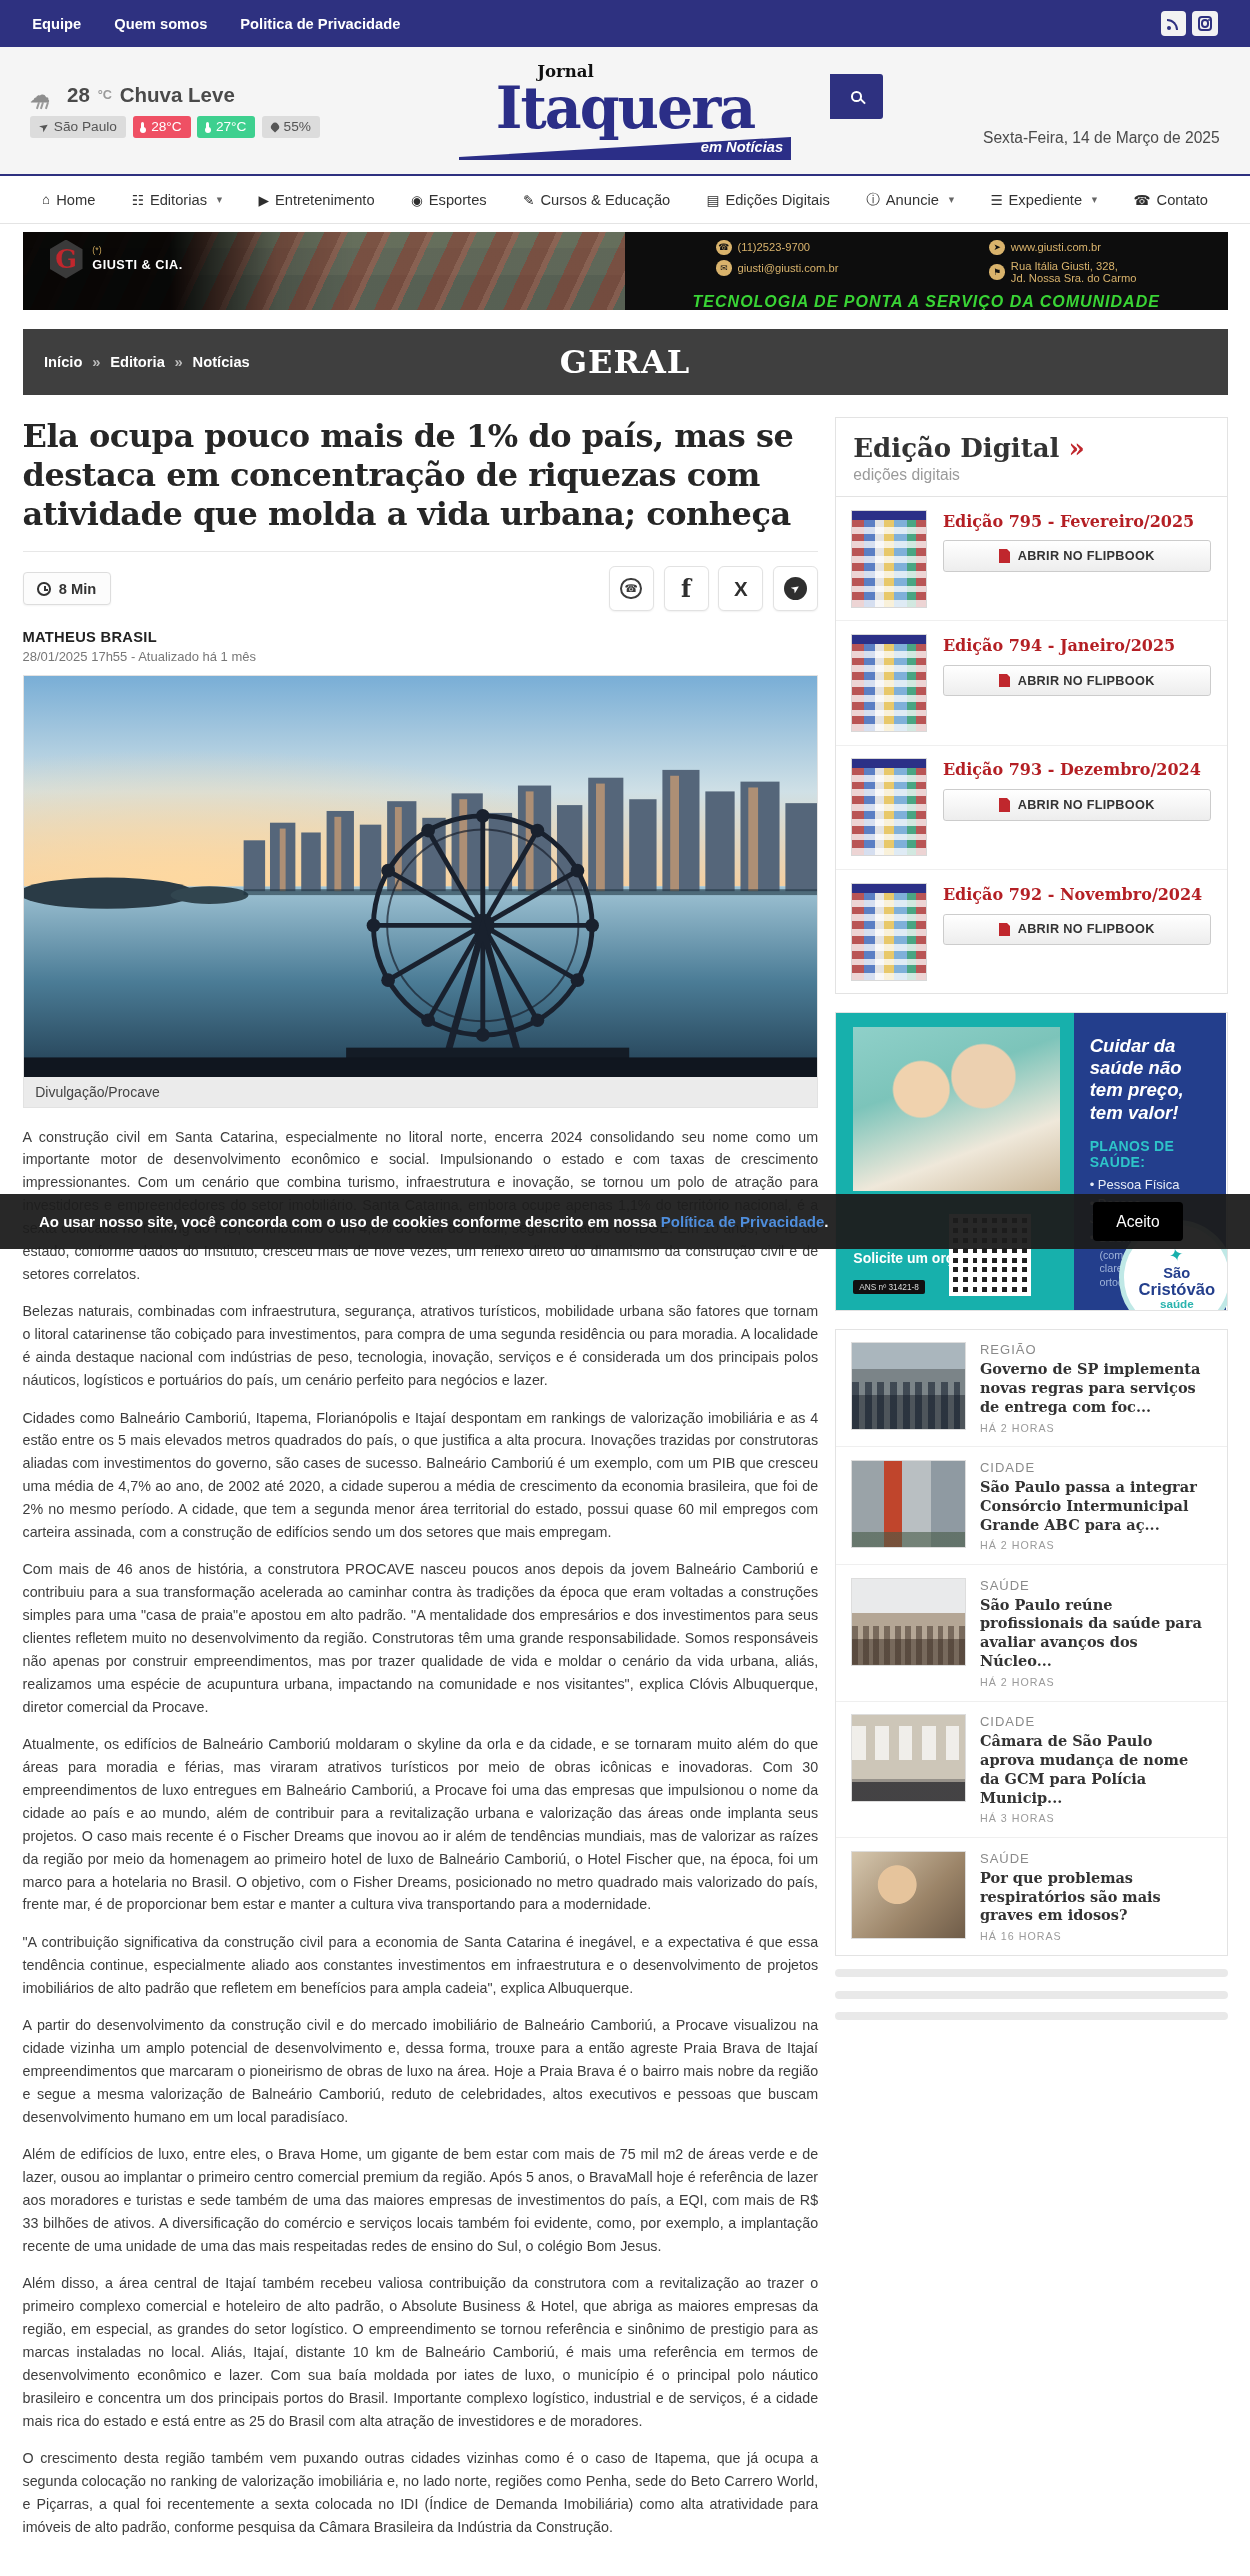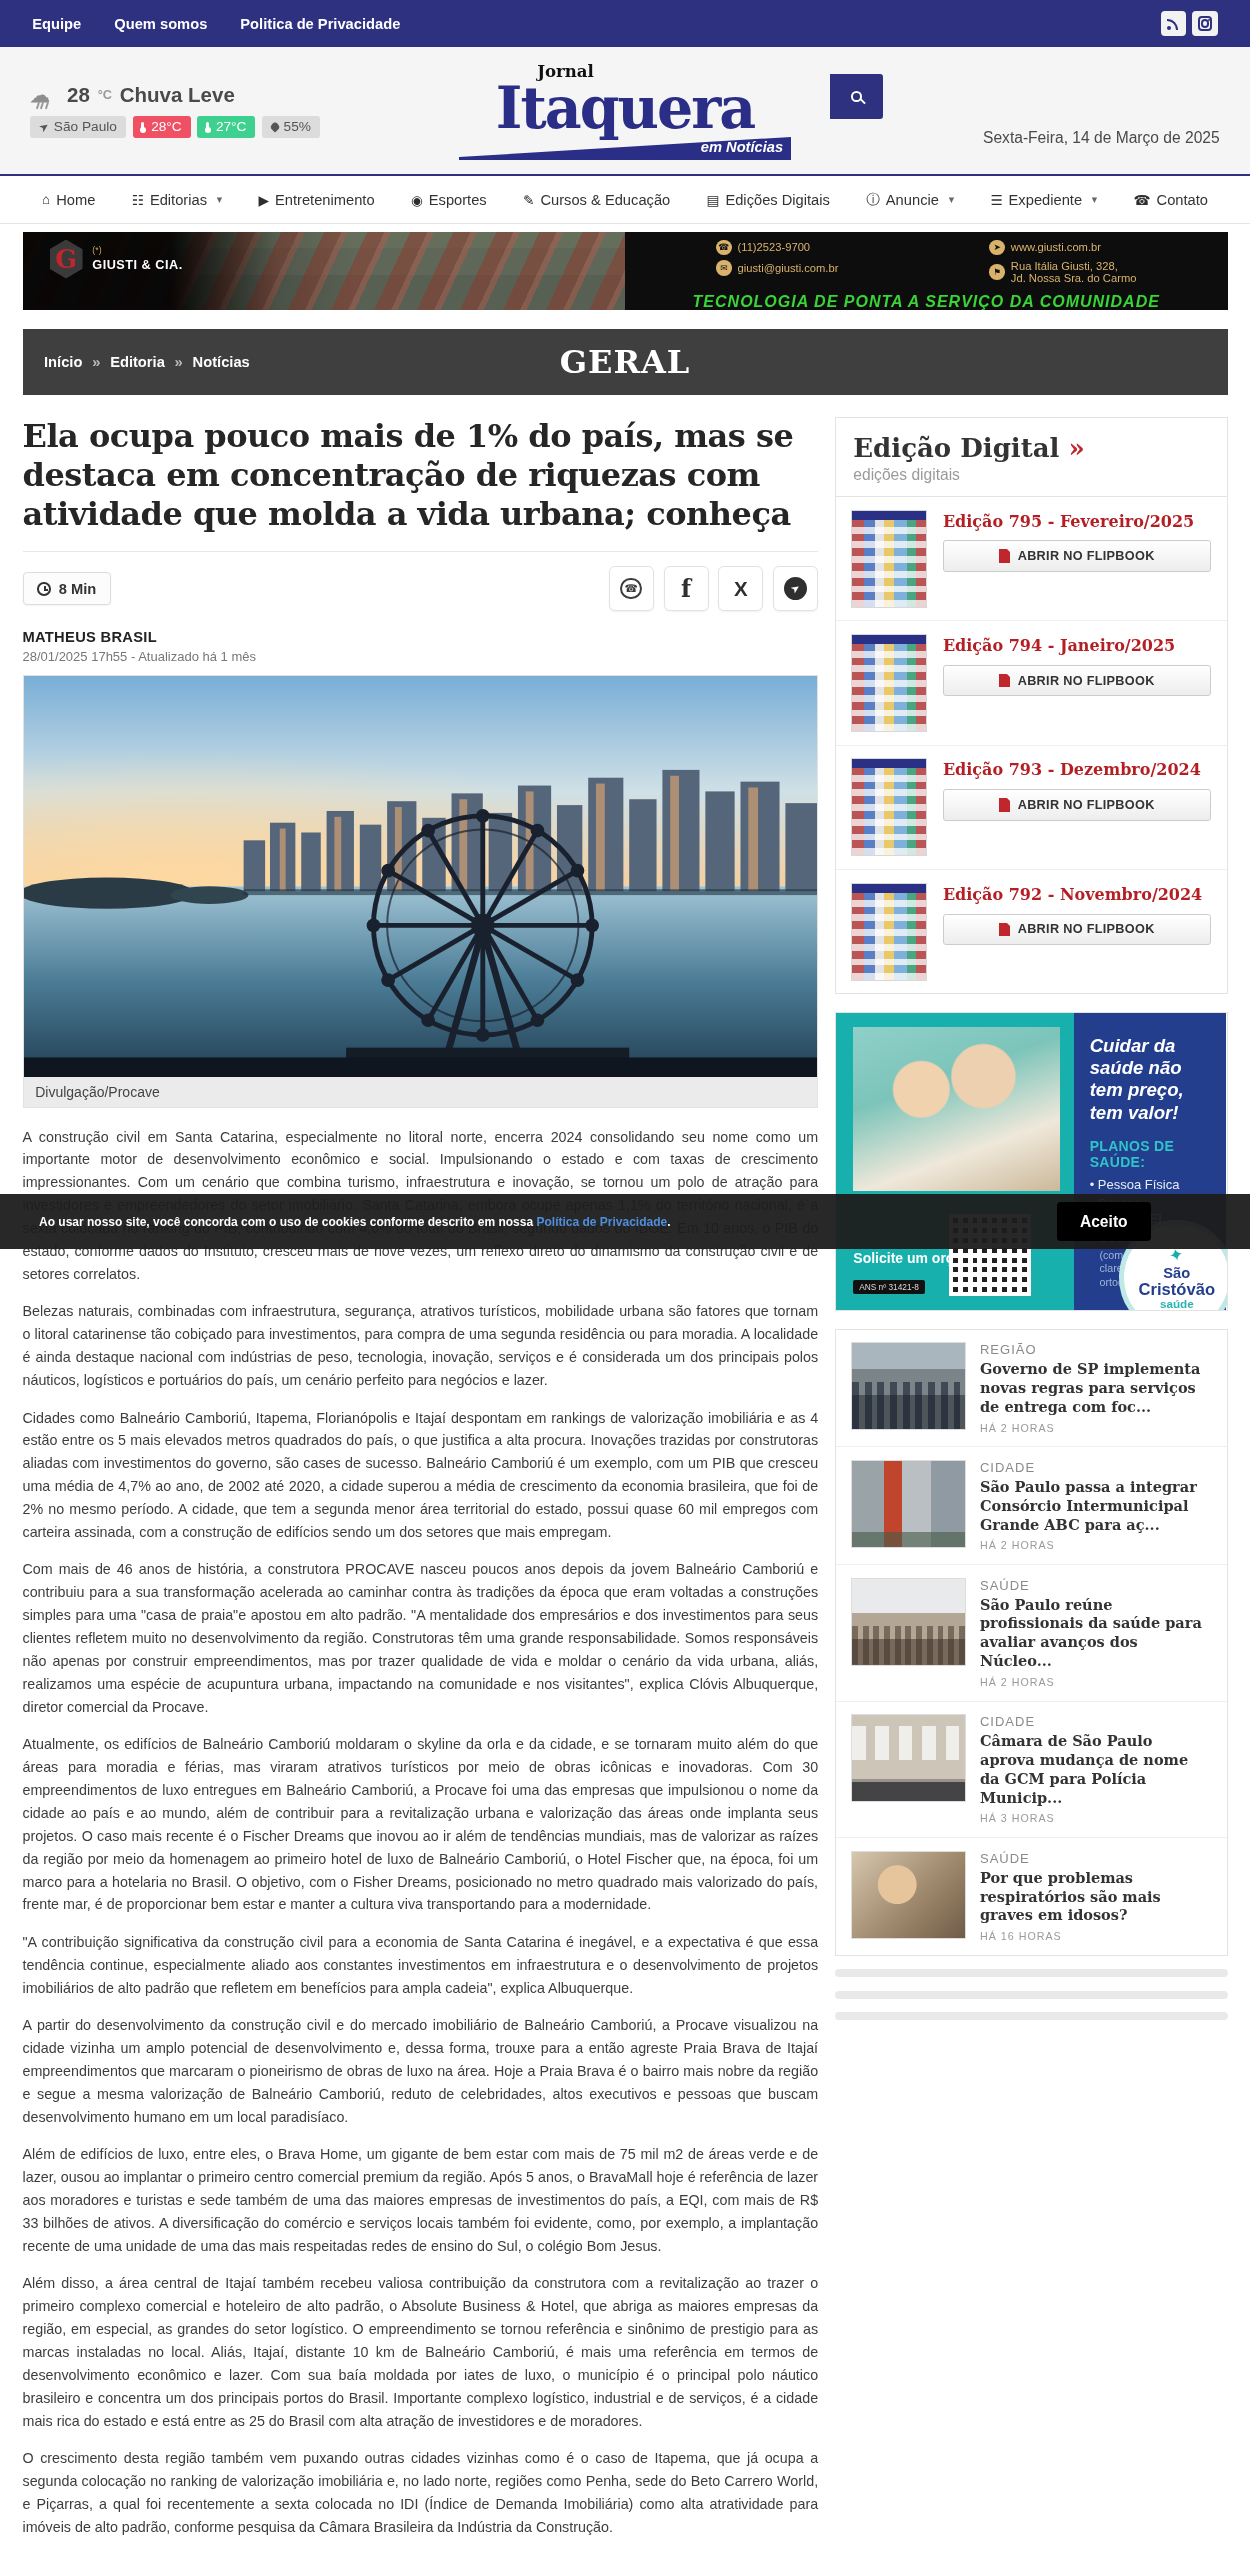--- a/index.html
+++ b/index.html
@@ -210,24 +210,24 @@
   .news-info { flex:1; }
   .news-cat { font-size:13px; color:#8a8a8a; letter-spacing:1px; }
   .news-title { font-family:"DejaVu Serif", serif; font-weight:bold; font-size:14.5px; color:#333; line-height:1.3; margin-top:2.9px; }
   .news-time { font-size:10.7px; color:#9a9a9a; letter-spacing:1px; margin-top:4.9px; }
 
   .skeleton { height:7.8px; background:#e9e9e9; border-radius:3.9px; margin-top:13.7px; }
 
   
   .cookiebar { position:absolute; left:0; right:0; top:1194px; height:55px; background:rgba(28,28,28,0.95);
                display:flex; align-items:center; z-index:60; padding:0 39px; }
-  .cookie-text { color:#fff; font-weight:bold; font-size:12px; }
+  .cookie-text { color:#fff; font-weight:bold; font-size:15px; }
   .cookie-text a { color:#4f8edc; text-decoration:none; }
-  .cookie-accept { margin-left:auto; margin-right:60px; background:#000; color:#fff; border:none; border-radius:3.9px;
-                   padding:10.7px 23.4px; font-size:15.6px; font-weight:bold; cursor:pointer; font-family:"Liberation Sans", sans-serif; }
+  .cookie-accept { margin-left:auto; margin-right:28px; background:#000; color:#fff; border:none; border-radius:3.9px;
+                   padding:10.7px 23.4px; font-size:15.6px; font-weight:normal; cursor:pointer; font-family:"Liberation Sans", sans-serif; }
 </style>
 </head>
 <body>
 
 <div class="topbar">
   <div class="container topbar-inner">
     <a href="#">Equipe</a>
     <a href="#">Quem somos</a>
     <a href="#">Politica de Privacidade</a>
     <div class="top-social">

